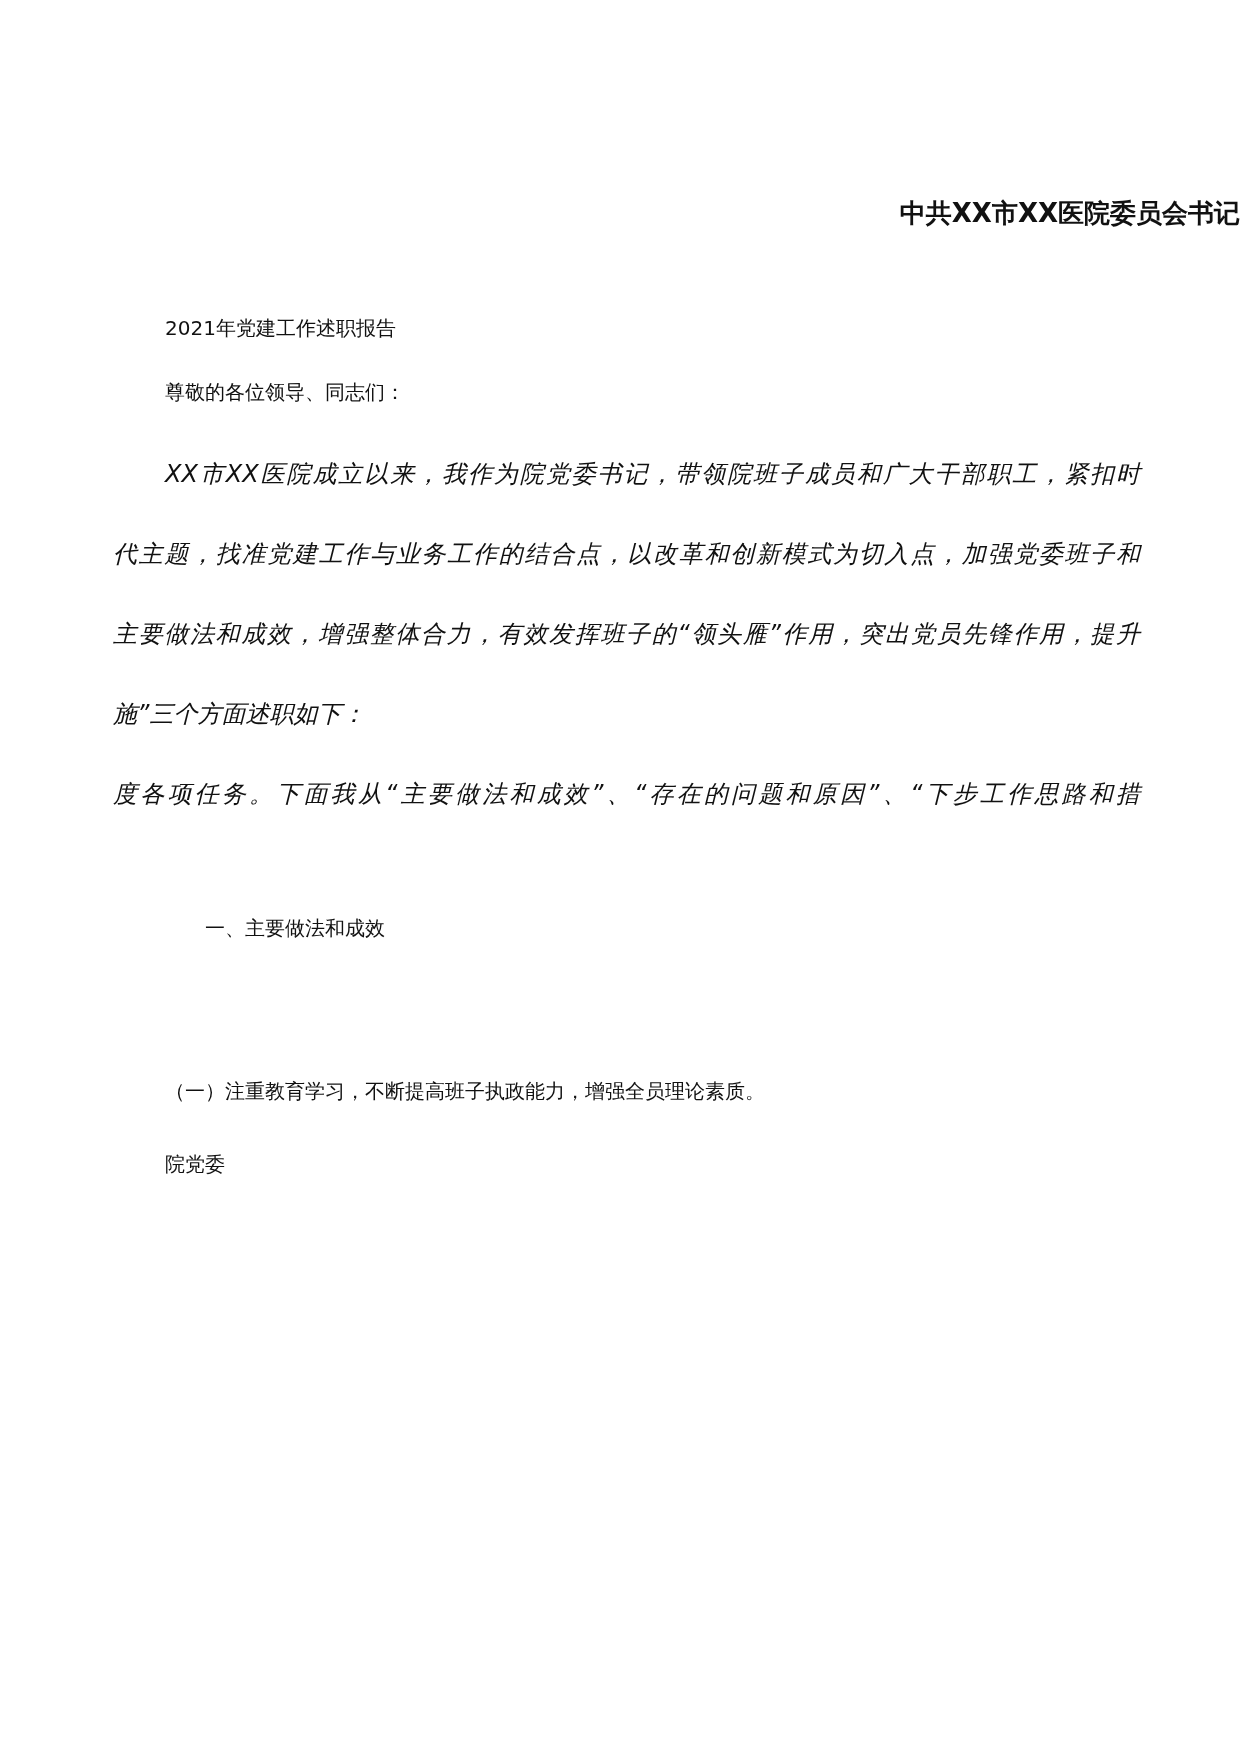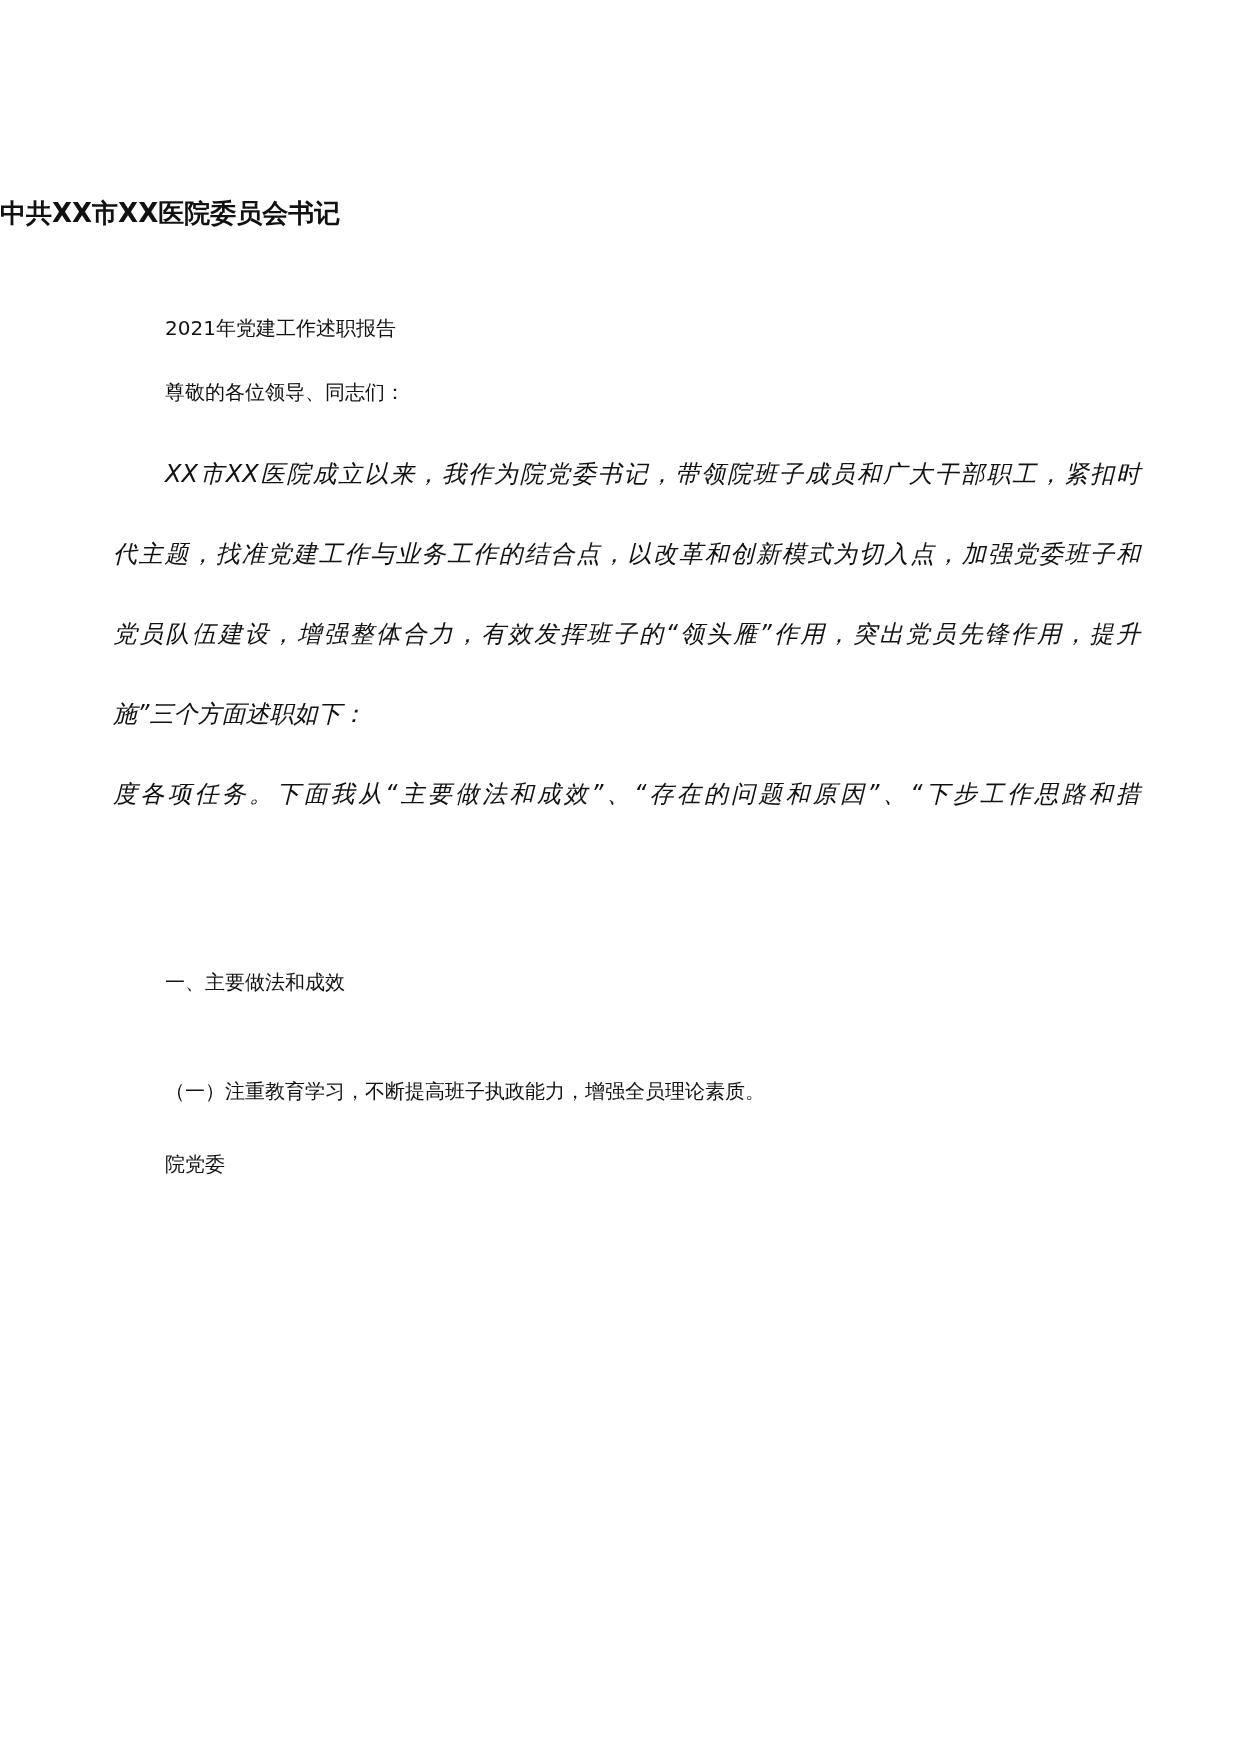--- a/index.html
+++ b/index.html
@@ -20,21 +20,21 @@
       left: 0; top: 0;
       width: 1240px;
       height: 1754px;
       background: #ffffff;
     }
     .title {
       position: absolute;
       top: 196px;
       left: 0;
       width: 1240px;
-      text-align: left;
+      text-align: right;
       font-size: 26px;
       font-weight: bold;
       letter-spacing: 0px;
       margin: 0;
     }
     .line {
       position: absolute;
       left: 113px;
       width: 1027px;
       font-size: 20px;
@@ -70,24 +70,24 @@
 
   <h1 class="title">中共XX市XX医院委员会书记</h1>
 
   <p class="line indent" style="top:312px;">2021年党建工作述职报告</p>
 
   <p class="line indent" style="top:376px;">尊敬的各位领导、同志们：</p>
 
   <div class="body-para">
     <span class="pl first">XX市XX医院成立以来，我作为院党委书记，带领院班子成员和广大干部职工，紧扣时</span>
     <span class="pl">代主题，找准党建工作与业务工作的结合点，以改革和创新模式为切入点，加强党委班子和</span>
-    <span class="pl">党员队伍建设，增强整体合力，有效发挥班子的“领头雁”作用，突出党员先锋作用，提升</span>
+    <span class="pl">主要做法和成效，增强整体合力，有效发挥班子的“领头雁”作用，突出党员先锋作用，提升</span>
     <span class="pl last">施”三个方面述职如下：</span>
     <span class="pl">度各项任务。下面我从“主要做法和成效”、“存在的问题和原因”、“下步工作思路和措</span>
   </div>
 
-  <p class="line indent" style="top:966px;">一、主要做法和成效</p>
+  <p class="line indent" style="top:912px;margin-left:40px;">一、主要做法和成效</p>
 
   <p class="line indent" style="top:1075px;">（一）注重教育学习，不断提高班子执政能力，增强全员理论素质。</p>
 
   <p class="line indent" style="top:1148px;">院党委</p>
 
 </div>
 
 </body></html>

